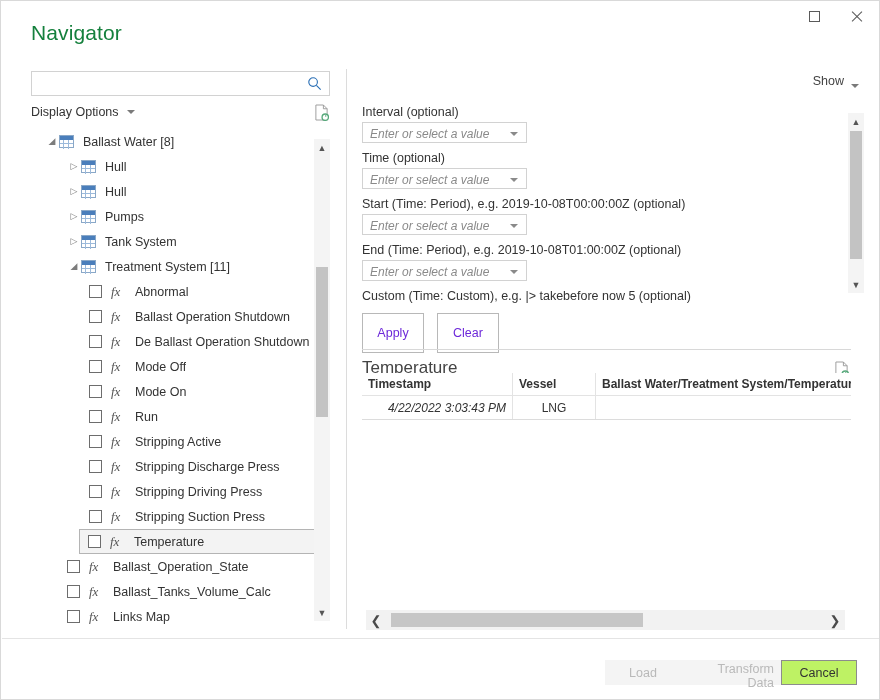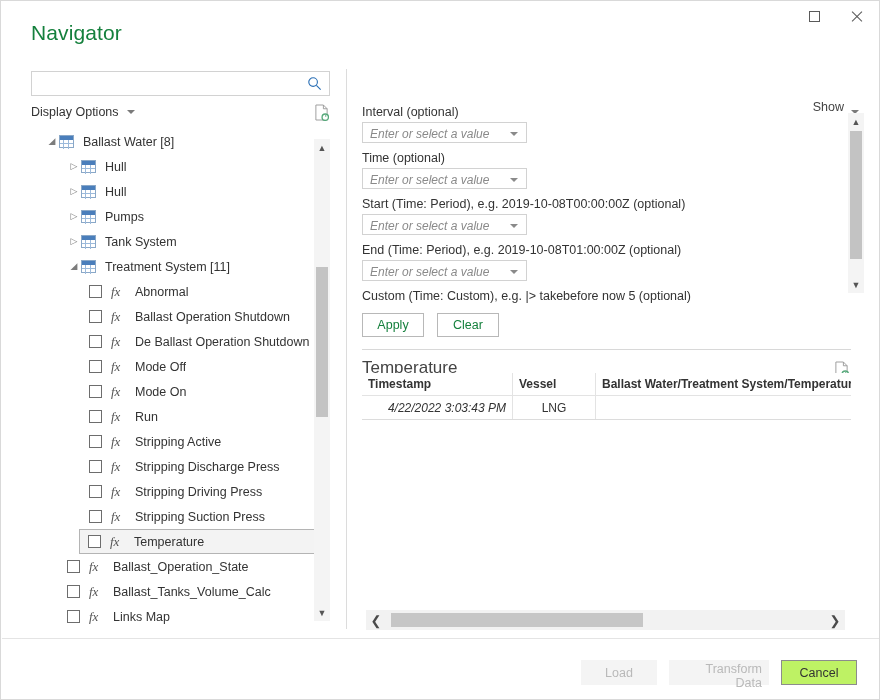--- a/index.html
+++ b/index.html
@@ -75,21 +75,20 @@
 
   
   .show-drop {
     position: absolute;
     right: 20px; top: 73px;
     display: flex;
     align-items: flex-end;
     gap: 7px;
     color: #444;
     font-size: 12.5px;
-    margin-top: 26px;
   }
   .caret-sm {
     width: 0; height: 0;
     border-left: 4px solid transparent;
     border-right: 4px solid transparent;
     border-top: 4px solid #7a7a7a;
   }
 
   
   .search-wrap {
@@ -280,24 +279,24 @@
     border-right: 4px solid transparent;
     border-top: 4px solid #8a8a8a;
   }
   .btn-row {
     margin-top: 10px;
     display: flex;
     gap: 13px;
   }
   .btn {
     min-width: 62px;
-    height: 24px;
+    height: 40px;
     border: 1px solid #b8b8b8;
     background: #ffffff;
-    color: #15803d;
+    color: #6d28d9;
     font-family: "Liberation Sans", sans-serif;
     font-size: 12.5px;
     cursor: pointer;
     padding: 0 12px;
   }
 
   .h-rule {
     position: absolute;
     left: 361px; top: 348px;
     width: 489px; height: 1px;
@@ -388,21 +387,21 @@
   .footer-rule {
     position: absolute;
     left: 1px; top: 637px;
     width: 877px; height: 1px;
     background: #e4e4e4;
   }
   .footer {
     position: absolute;
     right: 22px; top: 659px;
     display: flex;
-    gap: 12px;
+    gap: 0;
   }
   .fbtn {
     width: 76px;
     height: 25px;
     font-family: "Liberation Sans", sans-serif;
     font-size: 12.5px;
     box-sizing: border-box;
   }
   .fbtn.disabled {
     background: #f4f4f4;

